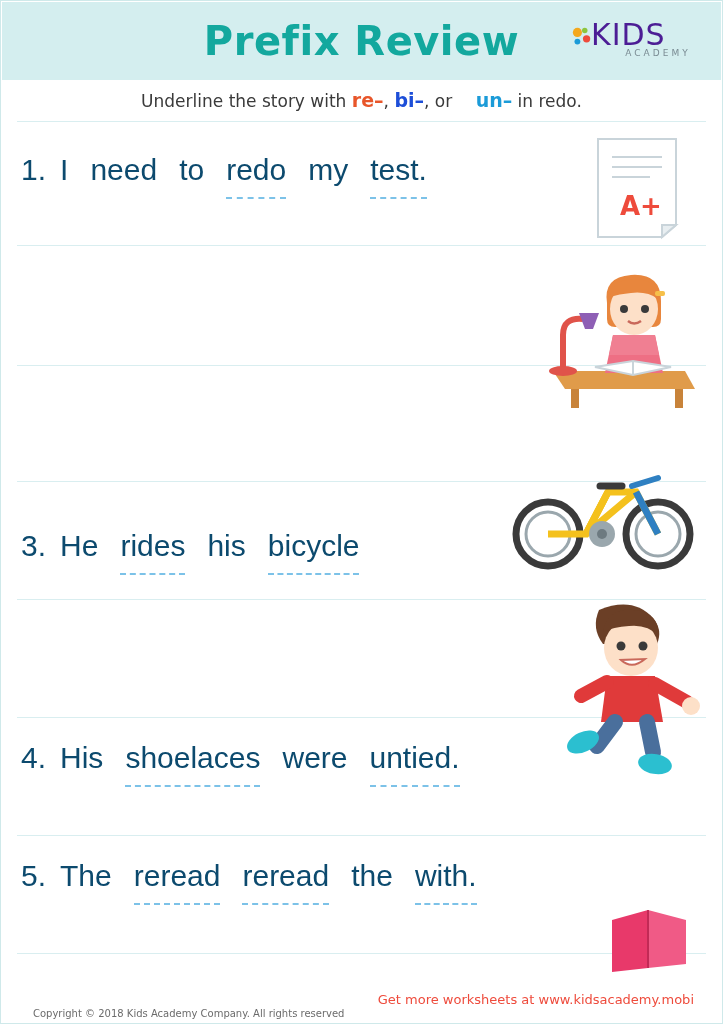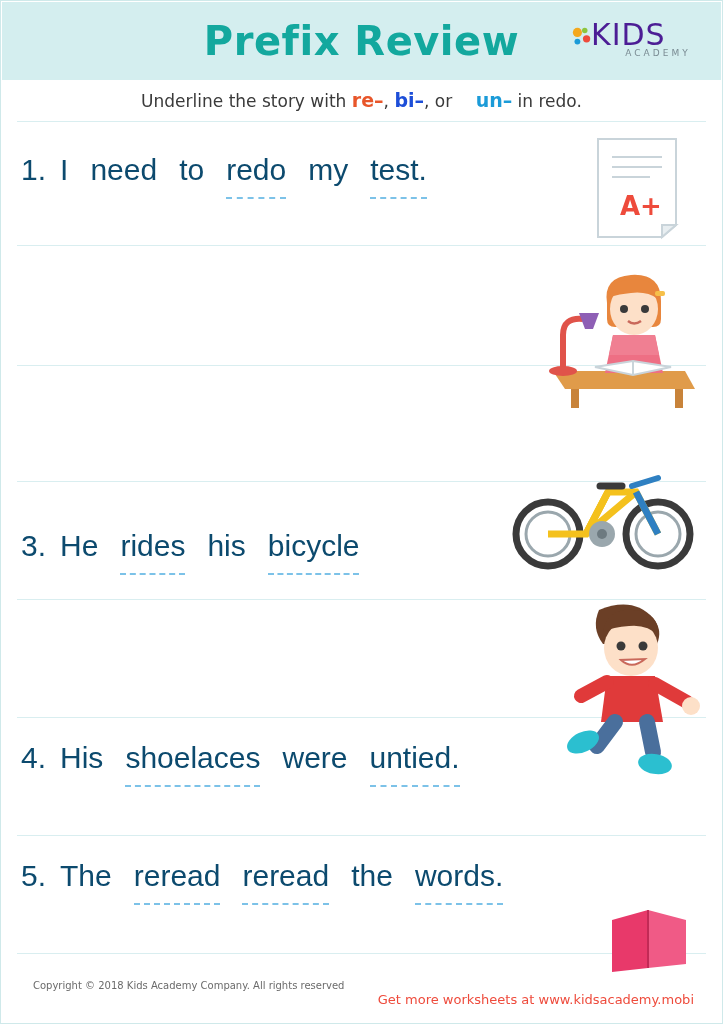--- a/index.html
+++ b/index.html
@@ -124,21 +124,21 @@
     left: 0;
     right: 0;
     bottom: -12px;
     border-bottom: 2px dashed #7cc2e8;
   }
 
   
   .footer-copy {
     position: absolute;
     left: 32px;
-    bottom: 32px;
+    bottom: 4px;
     font-size: 10px;
     color: #6b6b6b;
     margin-top: 12px;
   }
   .footer-link {
     position: absolute;
     right: 28px;
     bottom: 16px;
     font-size: 13px;
     color: #ee4b3c;
@@ -186,21 +186,21 @@
   <div class="divider" style="top:364px"></div>
   <div class="divider" style="top:480px"></div>
   <div class="divider" style="top:598px"></div>
   <div class="divider" style="top:716px"></div>
   <div class="divider" style="top:834px"></div>
   <div class="divider" style="top:952px"></div>
 
   <div class="sentence" style="top:152px"><span class="w num">1.</span><span class="w">I</span><span class="w">need</span><span class="w">to</span><span class="w marked">redo</span><span class="w">my</span><span class="w marked">test.</span></div>
   <div class="sentence" style="top:528px"><span class="w num">3.</span><span class="w">He</span><span class="w marked">rides</span><span class="w">his</span><span class="w marked">bicycle</span></div>
   <div class="sentence" style="top:740px"><span class="w num">4.</span><span class="w">His</span><span class="w marked">shoelaces</span><span class="w">were</span><span class="w marked">untied.</span></div>
-  <div class="sentence" style="top:858px"><span class="w num">5.</span><span class="w">The</span><span class="w marked">reread</span><span class="w marked">reread</span><span class="w">the</span><span class="w marked">words.</span></div>
+  <div class="sentence" style="top:858px"><span class="w num">5.</span><span class="w">The</span><span class="w marked">reread</span><span class="w marked">reread</span><span class="w">the</span><span class="w marked">with.</span></div>
 
   <svg class="art" id="art-test" viewBox="0 0 110 110">
     <path d="M14 6 L92 6 L92 92 L78 104 L14 104 Z" fill="#ffffff" stroke="#c9d4da" stroke-width="2"></path>
     <path d="M92 92 L78 92 L78 104 Z" fill="#e8eef1" stroke="#c9d4da" stroke-width="2"></path>
     <line x1="28" y1="24" x2="78" y2="24" stroke="#c9d4da" stroke-width="2"></line>
     <line x1="28" y1="34" x2="78" y2="34" stroke="#c9d4da" stroke-width="2"></line>
     <line x1="28" y1="44" x2="66" y2="44" stroke="#c9d4da" stroke-width="2"></line>
     <text x="36" y="82" font-family="DejaVu Sans, sans-serif" font-size="26" font-weight="bold" fill="#ee4b3c">A+</text>
   </svg>
 

